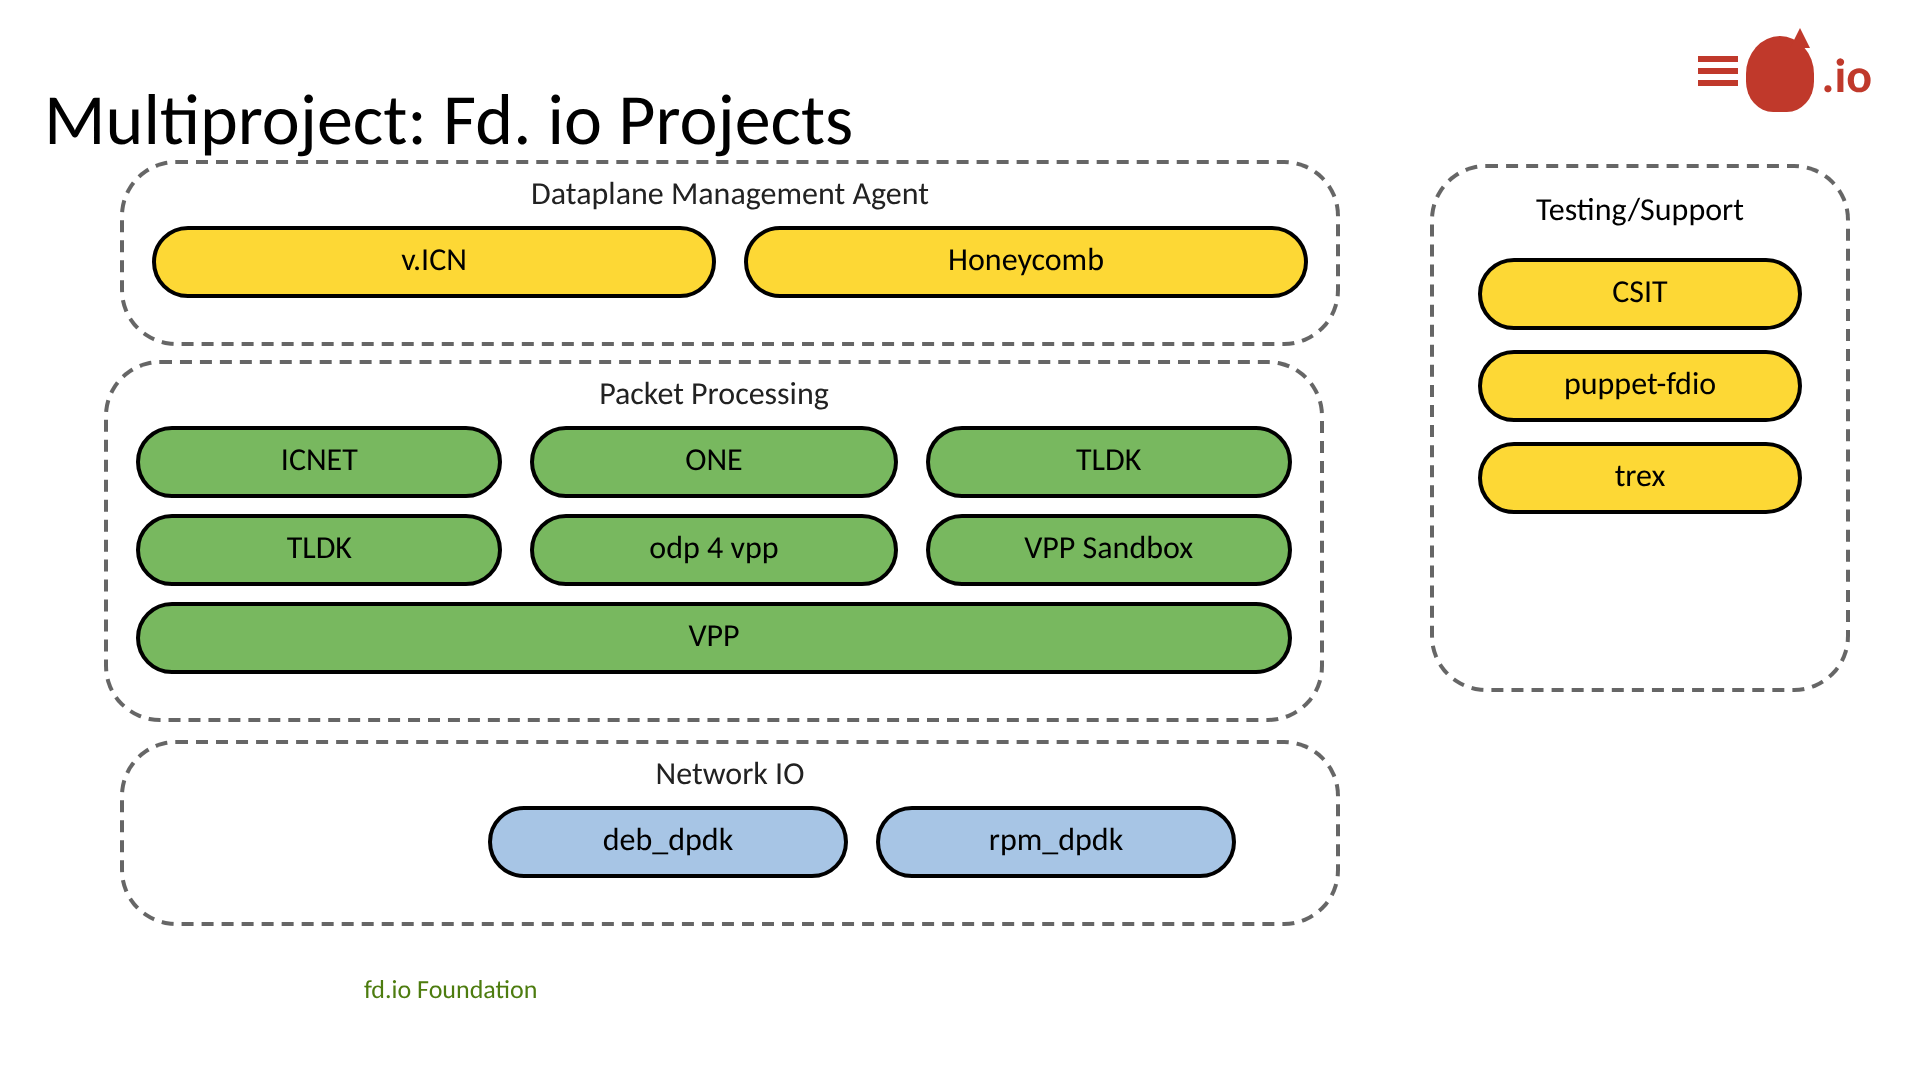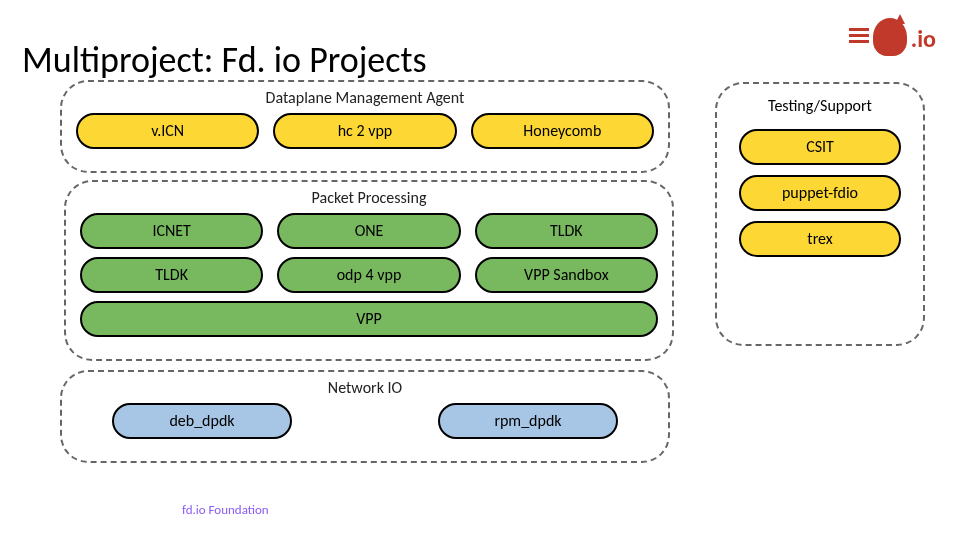--- a/index.html
+++ b/index.html
@@ -39,21 +39,21 @@
     position: absolute;
     border: 2px dashed #666;
     border-radius: 28px;
     padding: 6px 14px 14px 14px;
   }
   .group-title {
     text-align: center; font-size: 16px; margin-bottom: 6px;
     color: #222;
   }
   .g-dma { left: 60px; top: 80px;  width: 610px; }
-  .g-pp  { left: 64px; top: 180px; width: 610px; }
+  .g-pp  { left: 52px; top: 180px; width: 610px; }
   .g-nio { left: 60px; top: 370px; width: 610px; }
   .g-ts  { left: 715px; top: 82px; width: 210px; height: 264px; }
 
   .row { display: flex; gap: 14px; justify-content: center; margin-bottom: 8px; }
   .pill {
     flex: 1;
     border: 2px solid #000;
     border-radius: 22px;
     text-align: center;
     font-size: 16px;
@@ -69,42 +69,41 @@
 
   .ts-title { text-align: center; font-size: 16px; margin: 6px 0 14px 0; }
   .ts-pill {
     border: 2px solid #000; border-radius: 20px;
     background: #fdd835; text-align: center;
     font-size: 16px; line-height: 32px; height: 36px;
     margin: 10px 8px;
   }
 
   .footer {
-    position: absolute; left: 182px; top: 502px;
-    font-size: 13px; color: #8b5cf6;
+    position: absolute; left: 182px; top: 488px;
+    font-size: 13px; color: #4d7c0f;
   }
 </style>
 </head>
 <body>
 
 <div class="title">Multiproject: Fd. io Projects</div>
 
 <div class="logo">
   <div class="logo-icon">
     <div class="speed"></div>
     <div class="fox"></div>
   </div>
   <span class="logo-text">.io</span>
 </div>
 
 <div class="group g-dma">
   <div class="group-title">Dataplane Management Agent</div>
   <div class="row">
     <div class="pill yellow">v.ICN</div>
-    <div class="pill yellow">hc 2 vpp</div>
     <div class="pill yellow">Honeycomb</div>
   </div>
 </div>
 
 <div class="group g-pp">
   <div class="group-title">Packet Processing</div>
   <div class="row">
     <div class="pill green">ICNET</div>
     <div class="pill green">ONE</div>
     <div class="pill green">TLDK</div>
@@ -114,21 +113,21 @@
     <div class="pill green">odp 4 vpp</div>
     <div class="pill green">VPP Sandbox</div>
   </div>
   <div class="row">
     <div class="pill green wide">VPP</div>
   </div>
 </div>
 
 <div class="group g-nio">
   <div class="group-title">Network IO</div>
-  <div class="row" style="justify-content:space-between; padding: 0 36px 0 36px;">
+  <div class="row" style="justify-content:flex-end; padding: 0 36px 0 36px;">
     <div class="pill blue" style="flex:0 0 180px">deb_dpdk</div>
     <div class="pill blue" style="flex:0 0 180px">rpm_dpdk</div>
   </div>
 </div>
 
 <div class="group g-ts">
   <div class="ts-title">Testing/Support</div>
   <div class="ts-pill">CSIT</div>
   <div class="ts-pill">puppet-fdio</div>
   <div class="ts-pill">trex</div>

